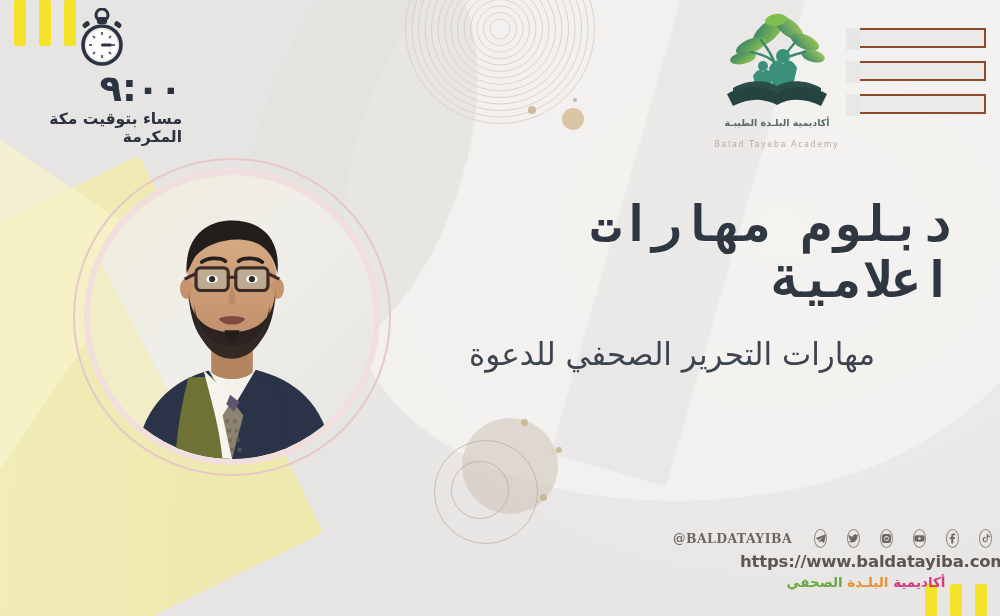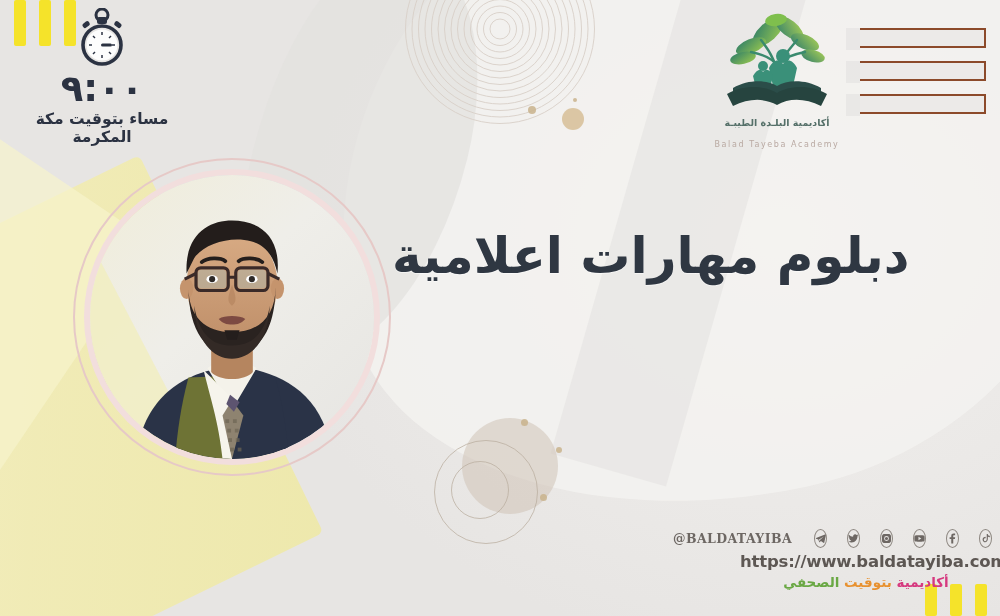--- a/index.html
+++ b/index.html
@@ -101,21 +101,21 @@
     margin-right:14px;
   }
   .brackets div::before {
     content:""; position:absolute; left:-14px; top:-2px;
     width:14px; height:22px; background:#e3e1df; opacity:.6;
   }
 
   
   .time-block {
     position:absolute; left:22px; top:8px; width:160px;
-    text-align:center; color:#2b3242;
+    text-align:right; color:#2b3242;
   }
   .stopwatch { margin:0 auto 2px; width:56px; height:60px; display:block; }
   .time-big {
     font-size:37px; font-weight:bold; letter-spacing:1px;
     line-height:1.05; color:#2b3242;
     font-family:"DejaVu Sans", sans-serif;
   }
   .time-sub {
     font-size:15.5px; font-weight:bold; line-height:1.18;
     color:#2b3242; margin-top:1px;
@@ -151,25 +151,26 @@
     position:relative;
   }
   .portrait {
     position:absolute; inset:0; border-radius:50%; overflow:hidden;
     background:#e7e4de;
   }
   .portrait svg { width:100%; height:100%; display:block; }
 
   
   .title-main {
-    position:absolute; right:48px; top:228px; width:560px;
-    text-align:left;
+    position:absolute; right:48px; top:200px; width:560px;
+    text-align:right;
     font-size:50px; font-weight:bold; color:#2f3742;
     direction:rtl; letter-spacing:0px; line-height:1.12;
     text-shadow:0 1px 0 rgba(255,255,255,.5);
+    font-family:Liberation Mono, monospace;
   }
   .title-sub {
     position:absolute; right:48px; top:336px; width:560px;
     text-align:center;
     font-size:31px; color:#3c444f; direction:rtl; line-height:1.2;
   }
 
   
   .speaker {
     position:absolute; left:322px; top:540px; width:350px;
@@ -402,20 +403,21 @@
           <circle cx="171" cy="110" r="3.2" fill="#2e2a28"></circle>
 
           <path d="M118 92 C124 87 138 87 143 91" stroke="#241e1c" stroke-width="4" fill="none" stroke-linecap="round"></path>
           <path d="M157 91 C162 87 176 87 182 92" stroke="#241e1c" stroke-width="4" fill="none" stroke-linecap="round"></path>
         </svg>
       </div>
     </div>
   </div>
 
   <div class="title-main">دبلوم مهارات اعلامية</div>
+  <div class="title-sub">مهارات التحرير الصحفي للدعوة</div>
 
 
   <div class="footer">
     <div class="handle-row">
       <span class="handle">@BALDATAYIBA</span>
       <span class="sicon">
         <svg viewBox="0 0 16 16">
             <path d="M14.5 2.3 1.6 7.2c-.8.3-.8.9 0 1.1l3.2 1 1.2 3.8c.2.5.4.6.8.2l1.8-1.7 3.6 2.7c.7.4 1.1.2 1.3-.6l2.3-10.7c.2-.9-.3-1.3-1.3-.7zM5.9 9.4l7-4.4-5.8 5.3-.2 2.6z"></path>
           </svg>
       </span>
@@ -441,18 +443,18 @@
       </span>
       <span class="sicon">
         <svg viewBox="0 0 16 16">
             <path d="M11.3 1.3c.3 1.7 1.3 2.7 3 2.8v1.9c-1 .1-1.9-.2-2.9-.8v3.6c0 4.6-5 6-7 2.7-1.3-2.2-.5-5.9 3.8-6v2c-.3.1-.7.1-1.1.3-1.1.4-1.7 1.1-1.5 2.3.3 2.3 4.5 3 4.2-1.6V1.3z"></path>
           </svg>
       </span>
     </div>
     <div class="url">https://www.baldatayiba.com</div>
     <div class="brand-ar">
       <span class="c1">أكاديمية</span>
-      <span class="c2">بتوقيت</span>
+      <span class="c2">البلـدة</span>
       <span class="c3">الصحفي</span>
     </div>
   </div>
 
 </div>
 
 </body></html>

